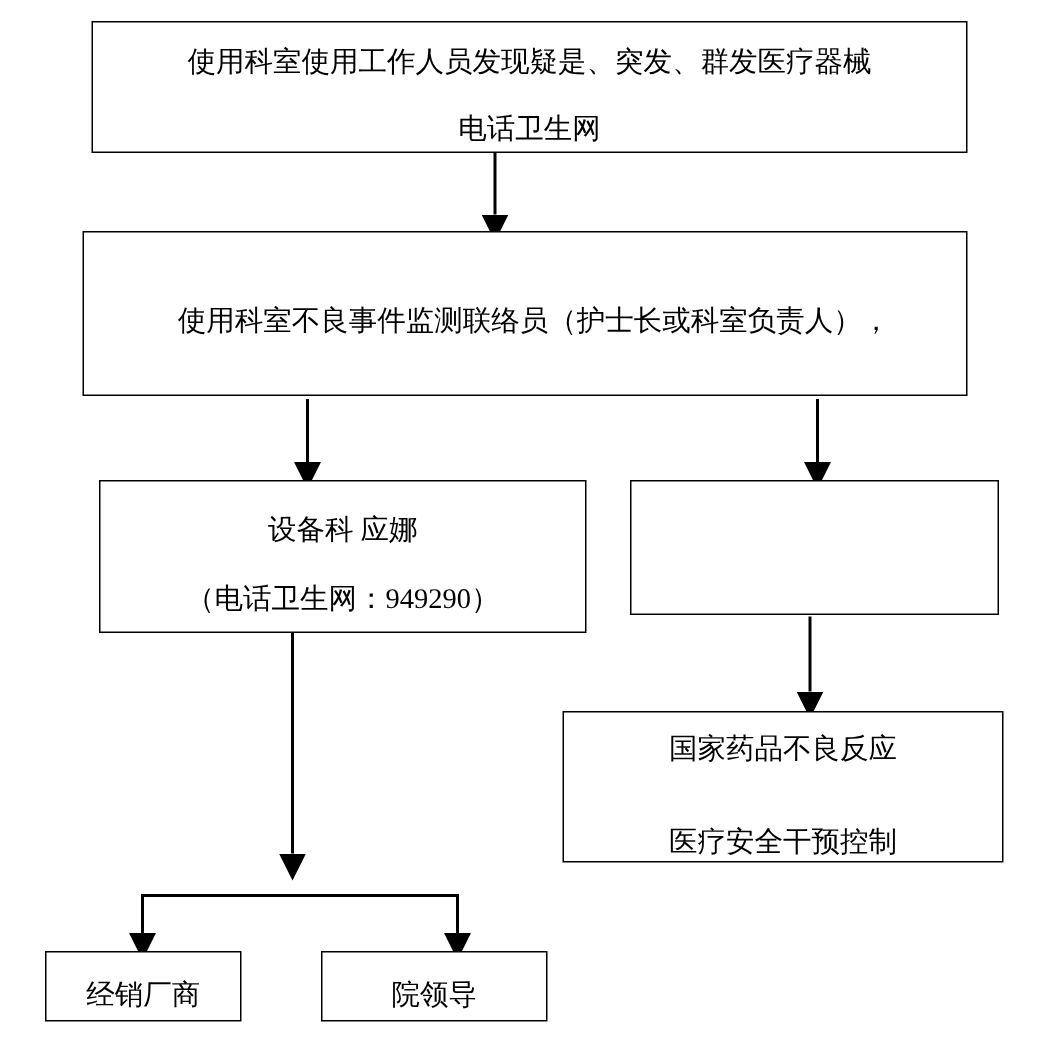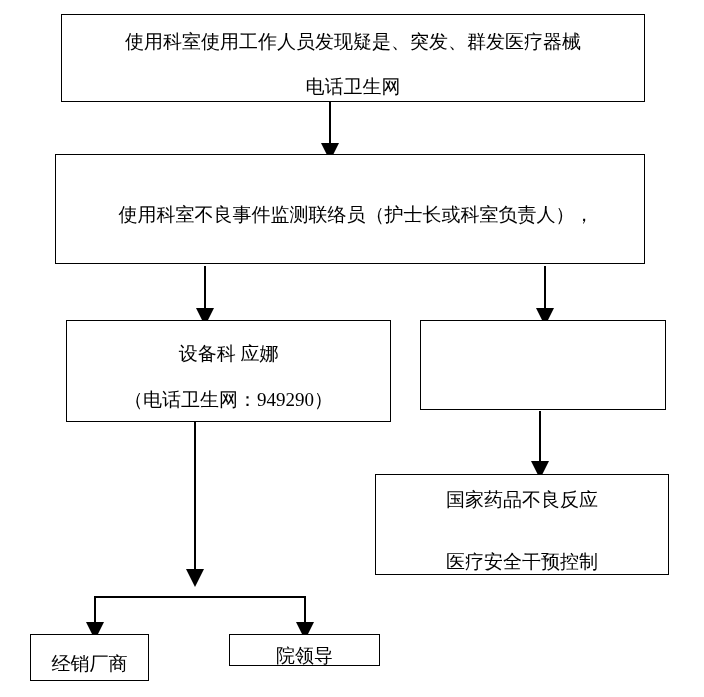--- a/index.html
+++ b/index.html
@@ -40,22 +40,22 @@
   .box .line {
     white-space: nowrap;
     margin-top: 12px;
   }
   
   .box-discovery        { left: 61px;  top: 14px;  width: 584px; height: 88px;  gap: 7px; }
   .box-liaison          { left: 55px;  top: 154px; width: 590px; height: 110px; gap: 9px; padding-left: 12px; }
   .box-equipment        { left: 66px;  top: 320px; width: 325px; height: 102px;  gap: 8px; }
   .box-medical          { left: 420px; top: 320px; width: 246px; height: 90px;  gap: 8px; }
   .box-national         { left: 375px; top: 474px; width: 294px; height: 101px; gap: 24px; }
-  .box-dealer           { left: 30px;  top: 634px; width: 119px; height: 47px; }
-  .box-leader           { left: 229px; top: 634px; width: 151px; height: 32px; }
+  .box-dealer           { left: 30px;  top: 634px; width: 131px; height: 47px; }
+  .box-leader           { left: 214px; top: 634px; width: 151px; height: 47px; }
 </style>
 </head>
 <body>
 
 <div class="canvas">
 
   <svg class="connectors" width="704" height="697" viewBox="0 0 704 697" xmlns="http://www.w3.org/2000/svg">
     <defs>
       <marker id="arrowhead" viewBox="0 0 10 10" refX="0" refY="5" markerWidth="9" markerHeight="9" orient="auto">
         <path d="M0,0 L10,5 L0,10 z" fill="#000000"></path>

